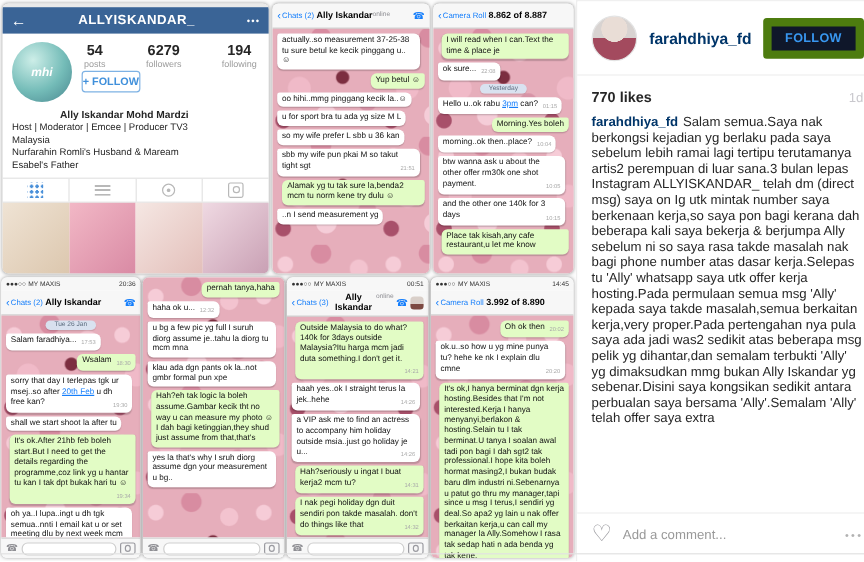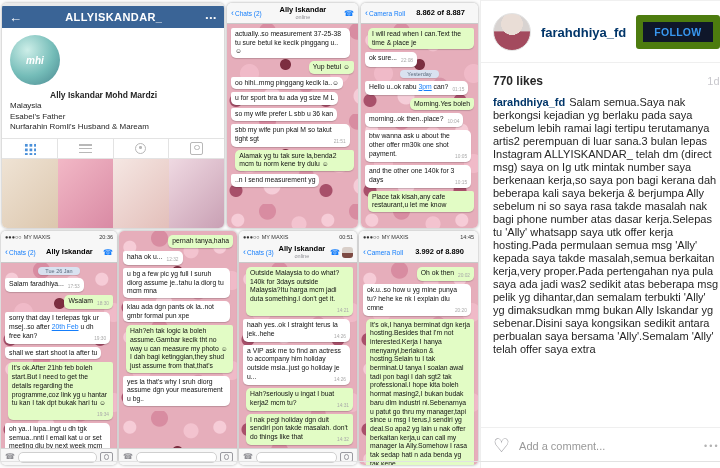--- a/index.html
+++ b/index.html
@@ -55,21 +55,21 @@
   #chat-b3{left:239px;top:231px;width:118px;height:234px;}
   #chat-b4{left:359px;top:231px;width:119px;height:234px;}
 
   .wa-status{height:11px;background:#f7f7f7;display:flex;align-items:center;gap:2px;
     font-size:5.5px;color:#333;padding:0 4px;flex:0 0 auto;}
   .wa-status .sp{flex:1;}
   .wa-header{background:#f7f7f7;border-bottom:1px solid #c9c9c9;display:flex;align-items:center;
     padding:2px 4px;gap:2px;min-height:16px;flex:0 0 auto;}
   .wa-back{color:#157efb;font-size:6.5px;white-space:nowrap;display:flex;align-items:center;gap:1px;}
   .chev{font-size:9px;line-height:1;}
-  .wa-title-wrap{flex:1;text-align:center;display:flex;flex-direction:column;line-height:1.1;}
+  .wa-title-wrap{flex:1;text-align:center;display:flex;flex-direction:row;line-height:1.1;}
   .wa-title{font-weight:bold;font-size:7.5px;color:#000;}
   .wa-sub{font-size:5.5px;color:#8e8e93;}
   .wa-phone{color:#157efb;font-size:8px;}
   .wa-avatar-sm{width:11px;height:11px;border-radius:3px;background:linear-gradient(180deg,#d9cfc9 55%,#7d4a43 56%);}
   .wa-body{flex:1;padding:4px;display:flex;flex-direction:column;gap:3px;overflow:hidden;
     background-color:#e6aebb;
     background-image:
       radial-gradient(circle at 12% 18%,#f6ccd7 0 6px,rgba(0,0,0,0) 7px),
       radial-gradient(circle at 45% 8%,#d88ca1 0 8px,rgba(0,0,0,0) 9px),
       radial-gradient(circle at 80% 22%,#f3c3cf 0 7px,rgba(0,0,0,0) 8px),
@@ -125,26 +125,44 @@
 
     <div class="shot" id="profile-shot">
       <div class="ig-statusline"></div>
       <div class="ig-bar">
         <span class="ig-back">←</span>
         <span class="ig-title">ALLYISKANDAR_</span>
         <span class="ig-dots">•••</span>
       </div>
       <div class="ig-head">
         <span class="ig-avatar">mhi</span>
+        <span class="ig-stats">
+          <span class="ig-stat-row">
+            <span>
+              <span class="ig-stat-val">54</span>
+              <span class="ig-stat-lbl">posts</span>
+            </span>
+            <span>
+              <span class="ig-stat-val">6279</span>
+              <span class="ig-stat-lbl">followers</span>
+            </span>
+            <span>
+              <span class="ig-stat-val">194</span>
+              <span class="ig-stat-lbl">following</span>
+            </span>
+          </span>
+          <span class="ig-follow">+ FOLLOW</span>
+        </span>
       </div>
       <div class="ig-bio">
         <div class="ig-name">Ally Iskandar Mohd Mardzi</div>
+        <div>Host | Moderator | Emcee | Producer TV3</div>
         <div>Malaysia</div>
+        <div>Nurfarahin Romli's Husband &amp; Maream</div>
         <div>Esabel's Father</div>
-        <div>Nurfarahin Romli's Husband &amp; Maream</div>
       </div>
       <div class="ig-tabs">
         <span class="ig-tab">
             <span class="icon-grid"></span>
           </span>
         <span class="ig-tab">
             <span class="icon-rows"></span>
           </span>
         <span class="ig-tab">
             <span class="icon-pin"></span>

